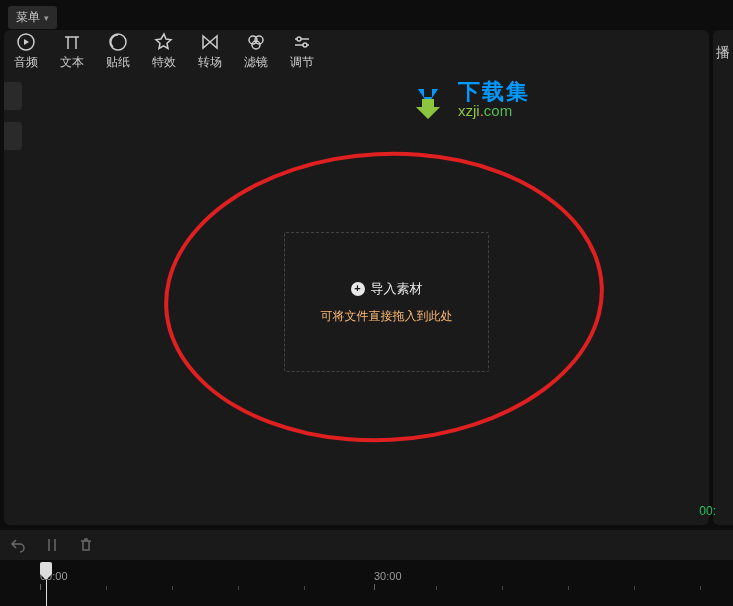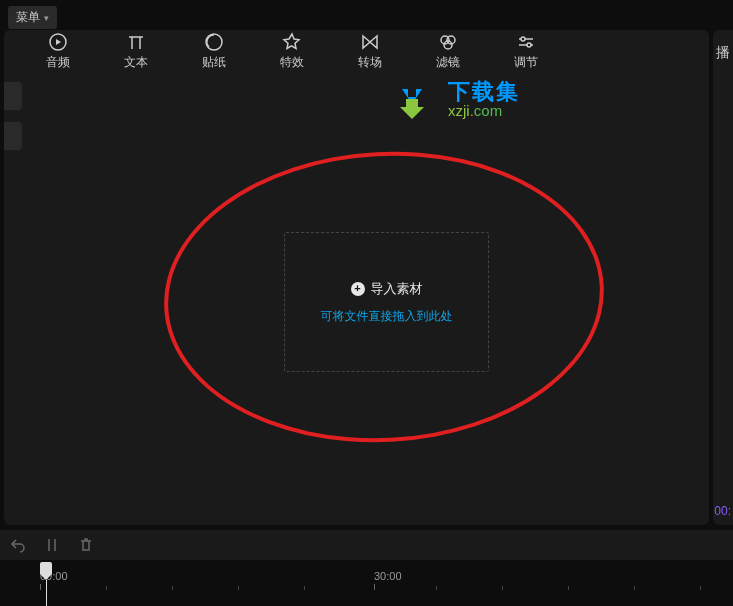--- a/index.html
+++ b/index.html
@@ -43,21 +43,20 @@
     padding: 0 10px;
     gap: 22px;
   }
   .tool {
     display: flex;
     flex-direction: column;
     align-items: center;
     gap: 2px;
     cursor: pointer;
     color: #ccc;
-    margin-left: 32px;
   }
   .tool .ico {
     width: 20px;
     height: 20px;
     display: flex;
     align-items: center;
     justify-content: center;
   }
   .tool .ico svg { stroke: #ccc; fill: none; stroke-width: 1.5; }
   .tool .lbl {
@@ -128,41 +127,41 @@
     background: #e8e8e8;
     color: #1a1a1a;
     font-size: 11px;
     font-weight: bold;
     display: flex;
     align-items: center;
     justify-content: center;
     line-height: 1;
   }
   .dropzone .hint {
-    color: #0ea5e9;
+    color: #fdba74;
     font-size: 12px;
   }
   .red-ellipse {
     position: absolute;
     left: 160px;
     top: 80px;
     width: 440px;
     height: 290px;
     border: 4px solid #e02020;
     border-radius: 50%;
     pointer-events: none;
     transform: rotate(-3deg);
   }
   .watermark {
     position: absolute;
-    left: 388px;
+    left: 404px;
     top: 7px;
     display: flex;
     align-items: center;
-    gap: 16px;
+    gap: 10px;
     pointer-events: none;
   }
   .wm-arrow {
     width: 40px;
     height: 40px;
     position: relative;
   }
   .wm-text {
     display: flex;
     flex-direction: column;
@@ -176,23 +175,23 @@
   }
   .wm-text .t2 {
     font-size: 15px;
     color: #8cc63f;
     font-weight: normal;
   }
   .wm-text .t2 .dot { color: #ff8800; }
   .wm-text .t2 .com { color: #55bb55; }
   .right-time {
     position: absolute;
-    right: 2px;
+    right: 17px;
     bottom: 88px;
-    color: #8b5cf6;
+    color: #22c55e;
     font-size: 12px;
     margin-top: 48px;
   }
   .bottom-toolbar {
     position: absolute;
     left: 0;
     top: 530px;
     width: 733px;
     height: 30px;
     background: #1a1a1a;

